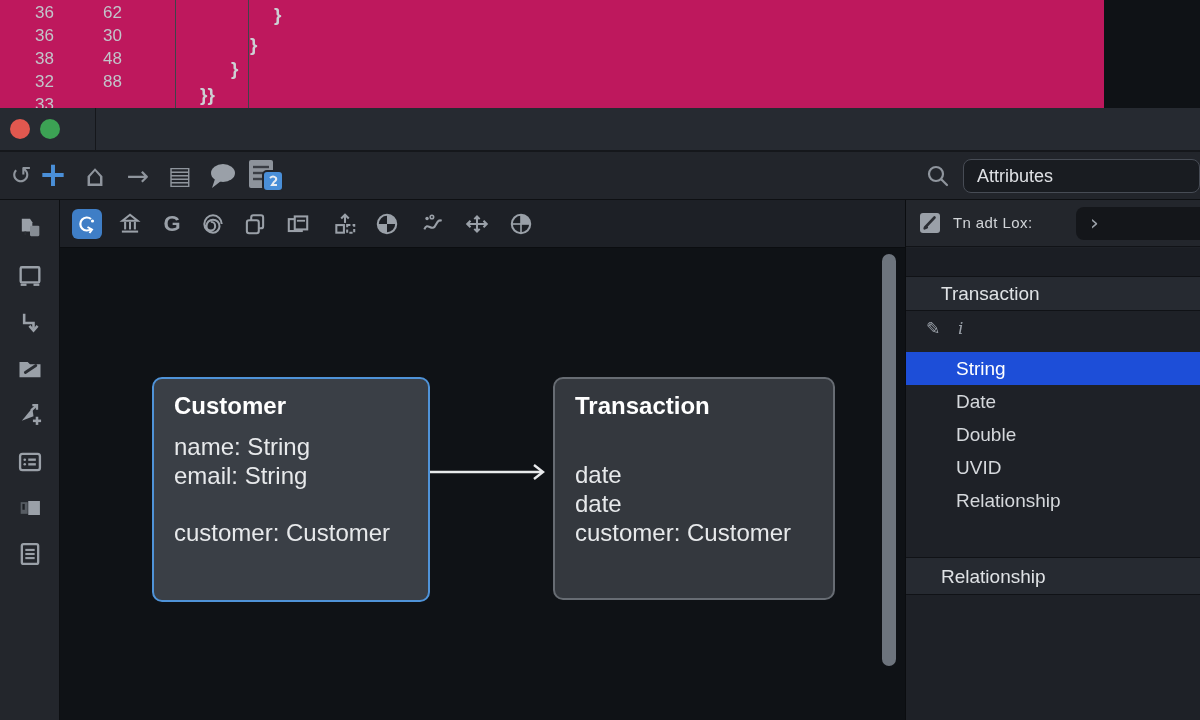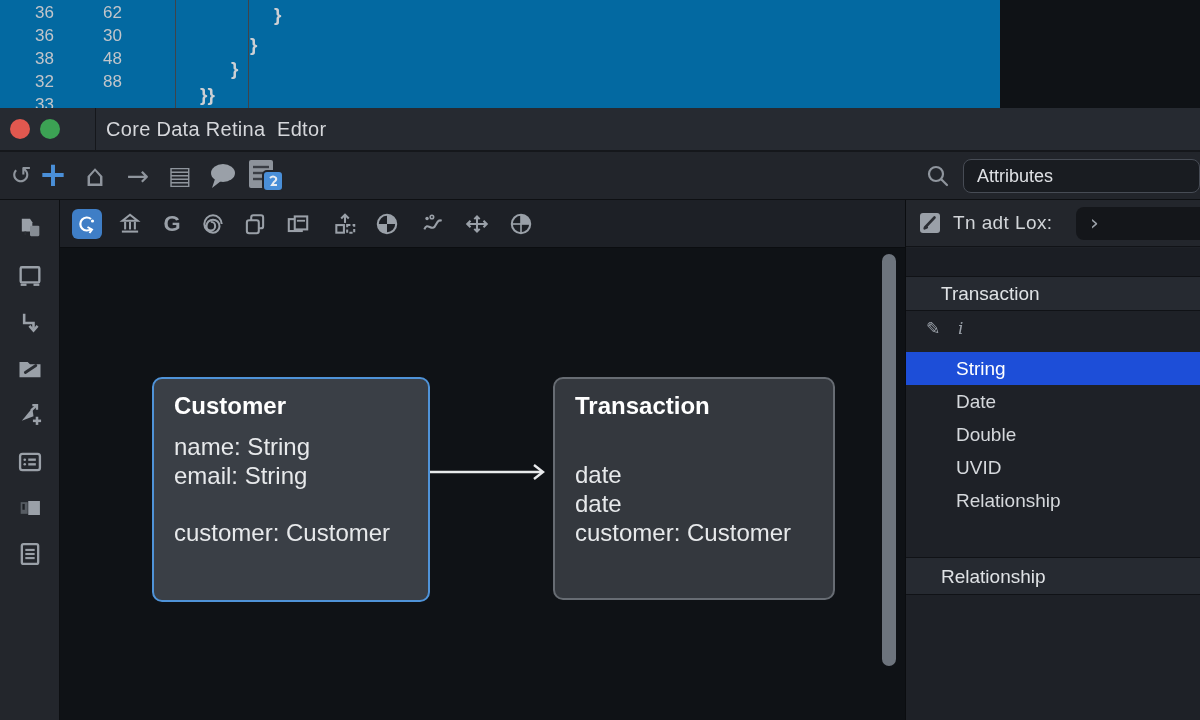--- a/index.html
+++ b/index.html
@@ -2,21 +2,21 @@
 <html><head>
 <meta charset="utf-8">
 <style>
   * { margin:0; padding:0; box-sizing:border-box; }
   html,body { width:1200px; height:720px; overflow:hidden; background:#0f1216;
               font-family:"Liberation Sans", sans-serif; }
   .abs { position:absolute; }
   .glyph { font-family:"DejaVu Sans", sans-serif; }
 
   
-  #code-strip { left:0; top:0; width:1000px; height:108px; background:#0369a1; }
+  #code-strip { left:0; top:0; width:1104px; height:108px; background:#be185d; }
   .lnum { position:absolute; color:#c2c5ca; font-size:17px; }
   .vdiv { position:absolute; top:0; width:1px; height:108px; background:#3f434a; }
   .brace { position:absolute; color:#cdd0d4; font-size:19px; font-weight:600; }
 
   
   #titlebar { left:0; top:108px; width:1200px; height:44px; background:#262a31;
               border-bottom:2px solid #15171b; }
   .light { position:absolute; top:11px; width:20px; height:20px; border-radius:50%; }
   #titlebar .tdiv { position:absolute; left:95px; top:0; width:1px; height:42px; background:#15171b; }
   #window-title { position:absolute; left:106px; top:0; line-height:42px; font-size:20px;
@@ -58,21 +58,21 @@
   #rel-arrow { position:absolute; left:370px; top:214px; }
   #canvas-scrollbar { position:absolute; left:822px; top:6px; width:14px; height:412px;
                       border-radius:7px; background:#6d747d; }
 
   
   #inspector { left:905px; top:200px; width:295px; height:520px; background:#1e2127;
                border-left:1px solid #0b0d10; }
   #insp-header { position:absolute; left:0; top:0; width:295px; height:47px;
                  background:#23262c; border-bottom:1px solid #111317; }
   #insp-header-label { position:absolute; left:47px; top:0; line-height:46px;
-                       font-size:19px; color:#d2d5d9; letter-spacing:.4px; }
+                       font-size:15px; color:#d2d5d9; letter-spacing:.4px; }
   #insp-dropdown { position:absolute; left:170px; top:7px; width:125px; height:33px;
                    background:#14161a; border-radius:8px 0 0 8px; }
   #insp-dropdown .chev { position:absolute; left:14px; top:0; line-height:31px;
                          color:#9ba1a9; font-size:22px; }
   .insp-band { position:absolute; left:0; width:295px; }
   #band-gap { top:48px; height:28px; background:#1b1e24; }
   .sect-row { background:#262a31; border-top:1px solid #101216; border-bottom:1px solid #101216; }
   .sect-row span { position:absolute; left:35px; font-size:19px; color:#dfe2e5; }
   #row-transaction { top:76px; height:35px; }
   #row-transaction span { line-height:34px; }
@@ -106,21 +106,20 @@
   <span class="brace" style="left:274px;top:4px">}</span>
   <span class="brace" style="left:250px;top:34px">}</span>
   <span class="brace" style="left:231px;top:58px">}</span>
   <span class="brace" style="left:200px;top:84px">}}</span>
 </div>
 
 <div id="titlebar" class="abs">
   <div class="light" style="left:10px;background:#e0584f"></div>
   <div class="light" style="left:40px;background:#3ca254"></div>
   <div class="tdiv"></div>
-  <span id="window-title">Core Data Retina  Edtor</span>
 </div>
 
 <div id="toolbar" class="abs">
   <div class="tb-ic glyph" style="left:6px;width:30px;font-size:25px">↺</div>
   <div class="tb-ic glyph" style="left:37px;width:32px;font-size:34px;color:#4a8fd8;font-weight:bold;padding-bottom:4px">+</div>
   <div class="tb-ic glyph" style="left:78px;width:34px;font-size:30px">⌂</div>
   <div class="tb-ic glyph" style="left:122px;width:32px;font-size:27px">→</div>
   <div class="tb-ic glyph" style="left:164px;width:32px;font-size:25px">▤</div>
   <div class="tb-ic" style="left:204px;width:36px">
     <svg width="32" height="28" viewBox="0 0 32 28">

